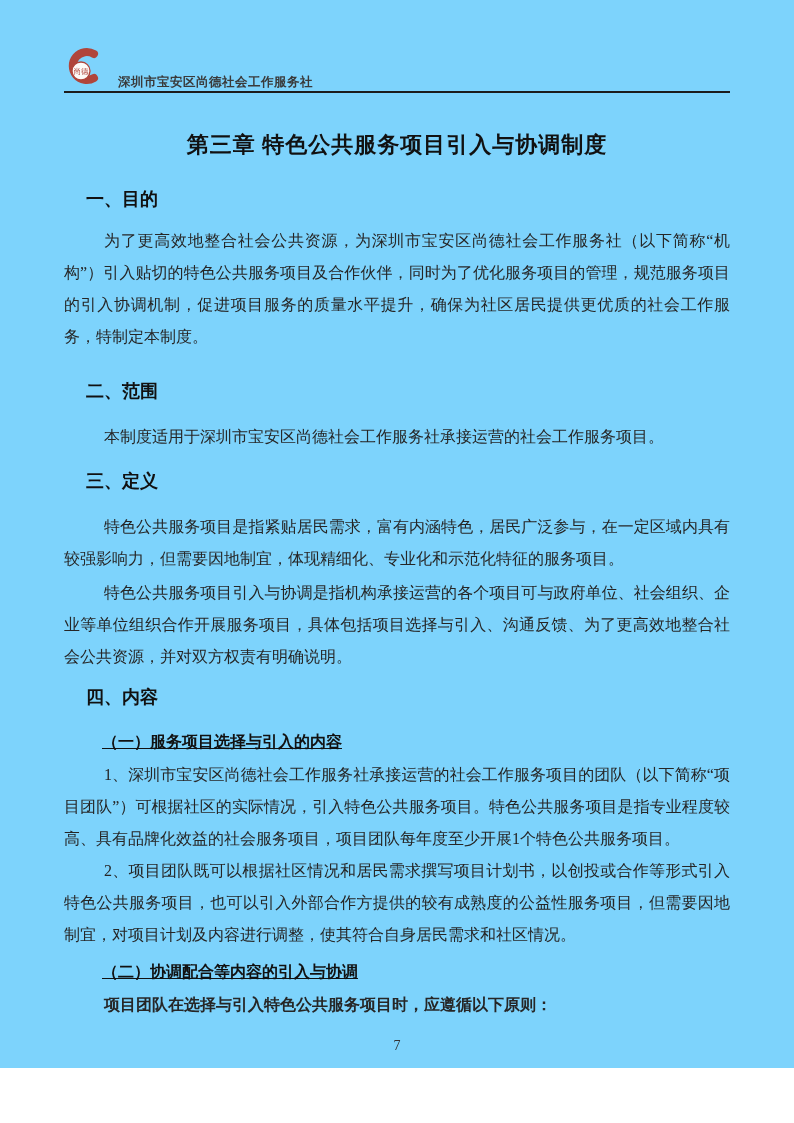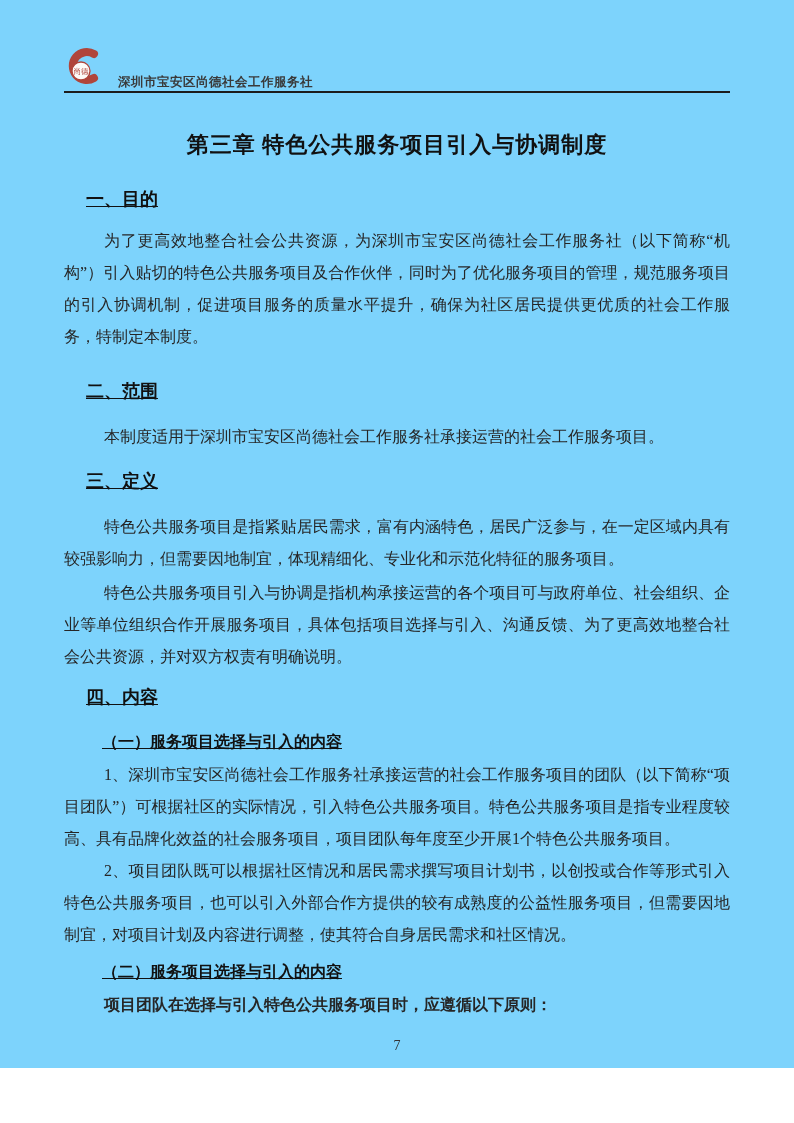--- a/index.html
+++ b/index.html
@@ -55,21 +55,20 @@
     letter-spacing: 1px;
     text-align: center;
     color: #111;
   }
   .sec-heading {
     font-size: 18px;
     font-weight: bold;
     line-height: 24px;
     color: #111;
     margin: 16px 0 0 22px;
-    text-decoration: underline;
   }
   .sub-heading {
     font-size: 16px;
     font-weight: bold;
     line-height: 22px;
     color: #111;
     margin: 0 0 0 38px;
     text-decoration: underline;
   }
   .body-p {
@@ -134,20 +133,20 @@
     <h2 class="sec-heading mt-h2-3">三、定义</h2>
     <p class="body-p mt-p3">特色公共服务项目是指紧贴居民需求，富有内涵特色，居民广泛参与，在一定区域内具有较强影响力，但需要因地制宜，体现精细化、专业化和示范化特征的服务项目。</p>
     <p class="body-p mt-p4">特色公共服务项目引入与协调是指机构承接运营的各个项目可与政府单位、社会组织、企业等单位组织合作开展服务项目，具体包括项目选择与引入、沟通反馈、为了更高效地整合社会公共资源，并对双方权责有明确说明。</p>
 
     <h2 class="sec-heading mt-h2-4">四、内容</h2>
 
     <h3 class="sub-heading mt-sub1">（一）服务项目选择与引入的内容</h3>
     <p class="body-p mt-p5">1、深圳市宝安区尚德社会工作服务社承接运营的社会工作服务项目的团队（以下简称“项目团队”）可根据社区的实际情况，引入特色公共服务项目。特色公共服务项目是指专业程度较高、具有品牌化效益的社会服务项目，项目团队每年度至少开展1个特色公共服务项目。</p>
     <p class="body-p mt-p6">2、项目团队既可以根据社区情况和居民需求撰写项目计划书，以创投或合作等形式引入特色公共服务项目，也可以引入外部合作方提供的较有成熟度的公益性服务项目，但需要因地制宜，对项目计划及内容进行调整，使其符合自身居民需求和社区情况。</p>
 
-    <h3 class="sub-heading mt-sub2">（二）服务项目选择与引入的内容</h3>
+    <h3 class="sub-heading mt-sub2">（二）协调配合等内容的引入与协调</h3>
     <p class="body-p mt-p7">项目团队在选择与引入特色公共服务项目时，应遵循以下原则：</p>
 
   </div>
 
   <div class="page-footer">7</div>
 
 </div>
 
 </body></html>

